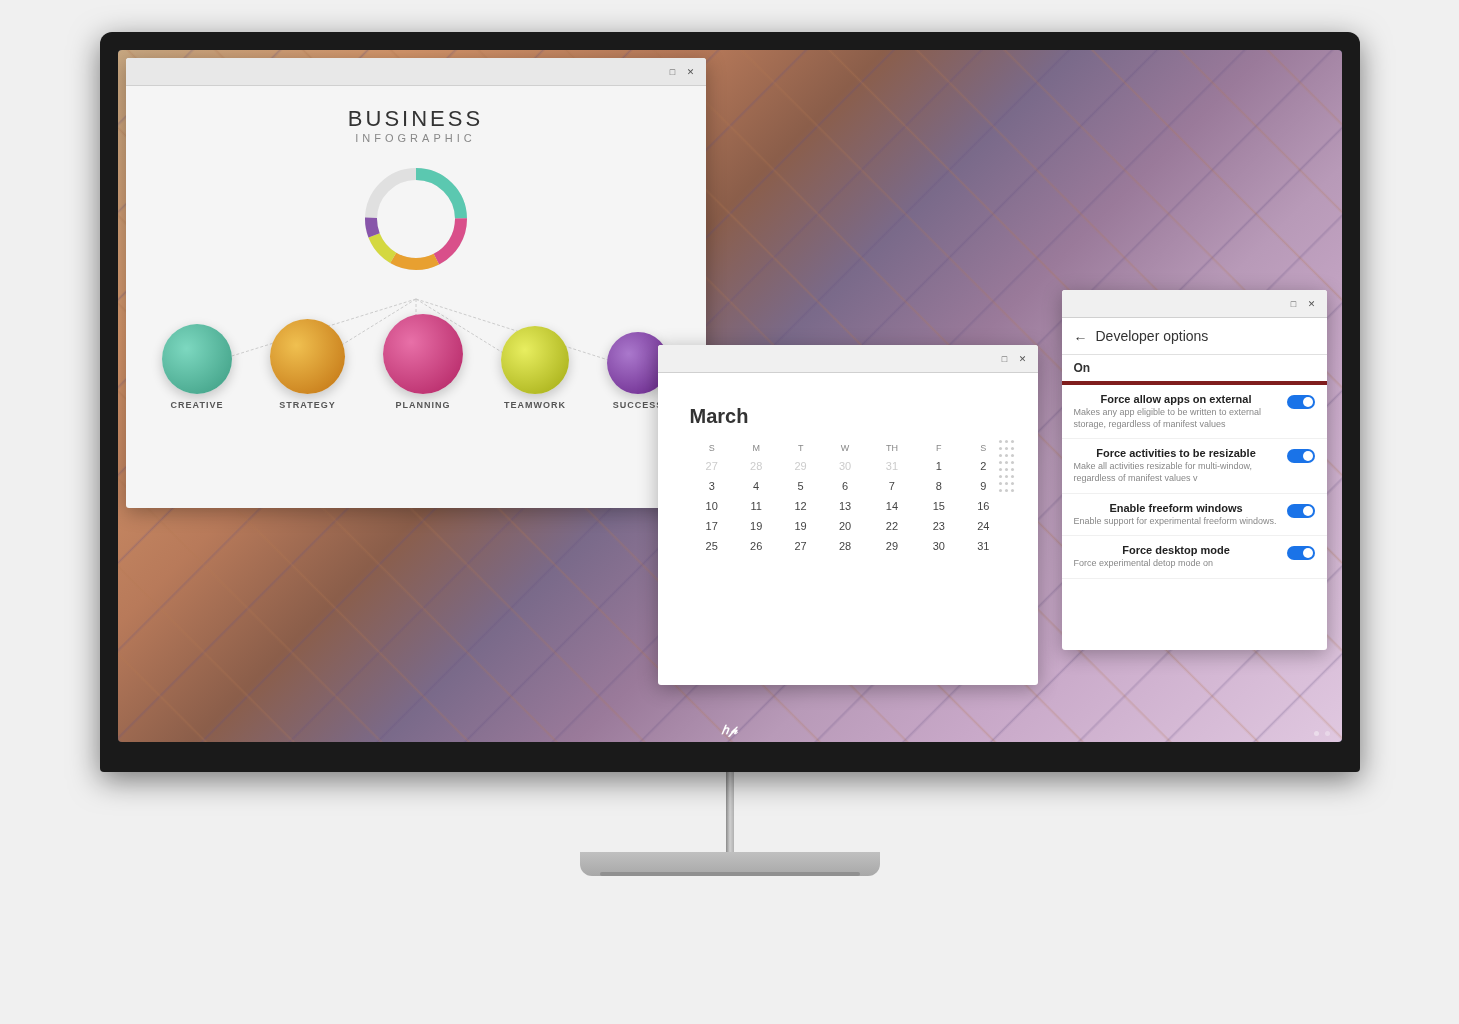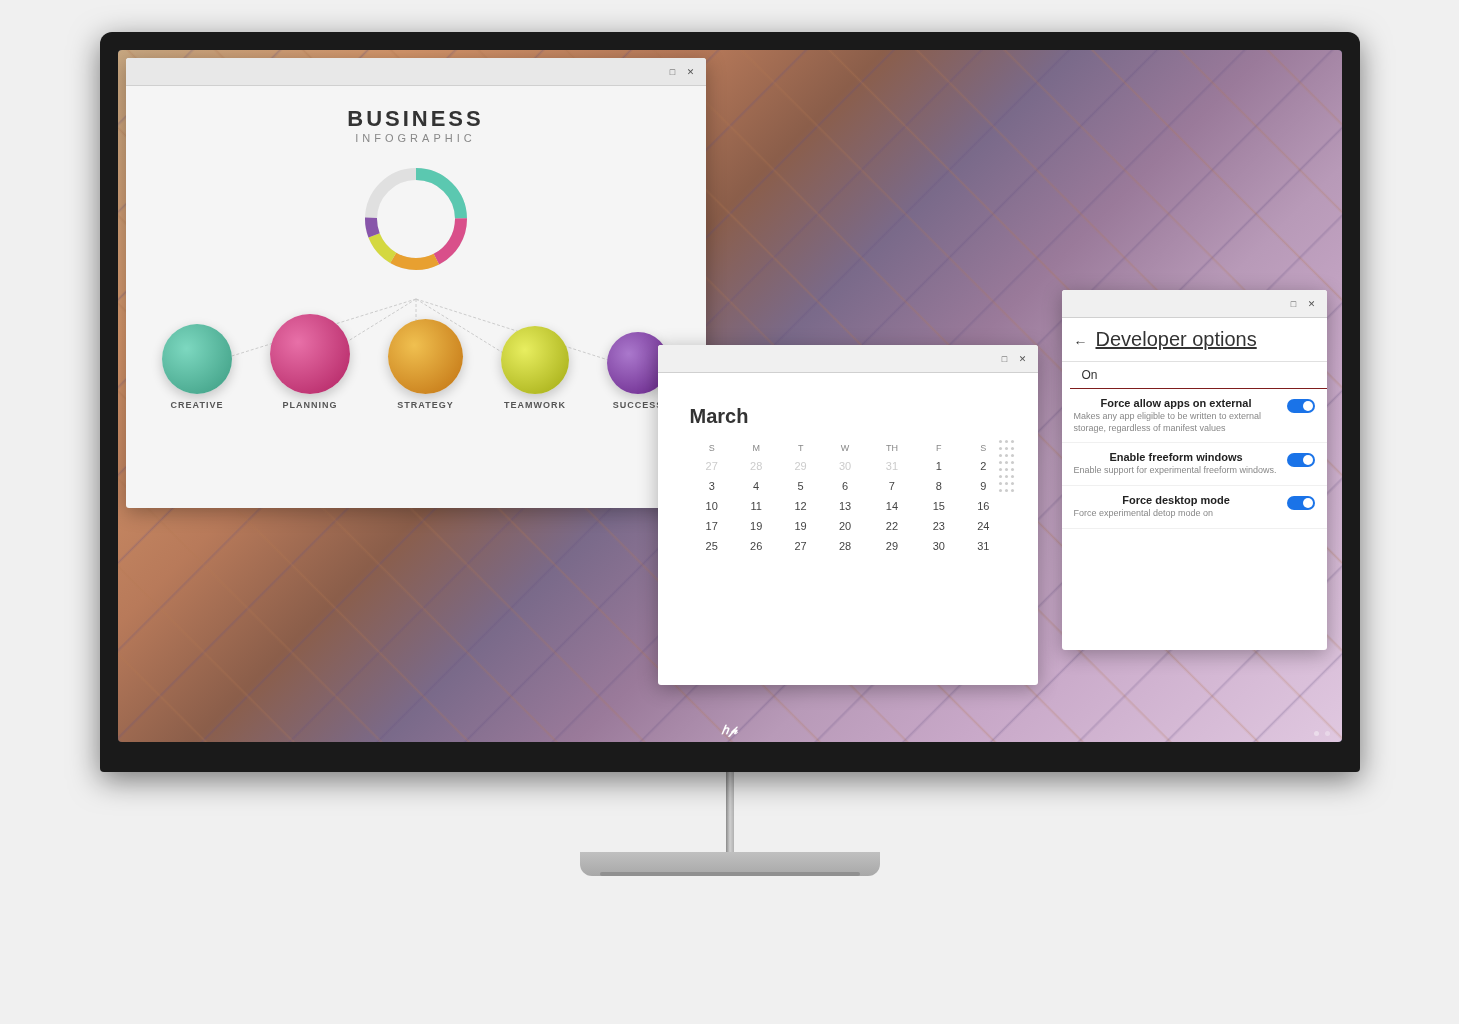--- a/index.html
+++ b/index.html
@@ -104,21 +104,21 @@
       height: calc(100% - 28px);
     }
 
     .business-title {
       text-align: center;
       margin-bottom: 10px;
     }
 
     .business-title .main {
       font-size: 22px;
-      font-weight: bold;
+      font-weight: normal;
       letter-spacing: 3px;
       color: #333;
     }
 
     .business-title .sub {
       font-size: 11px;
       letter-spacing: 4px;
       color: #888;
     }
 
@@ -267,33 +267,31 @@
       border-bottom: 1px solid #e0e0e0;
     }
 
     .dev-back-arrow {
       font-size: 14px;
       color: #333;
       cursor: pointer;
     }
 
     .dev-title {
-      font-size: 20px;
+      font-size: 14px;
       color: #333;
       font-weight: 500;
-      text-decoration: underline;
     }
 
     .dev-on {
       padding: 6px 12px;
       font-size: 12px;
       color: #333;
-      border-bottom: 1px solid #7f1d1d;
-      font-weight: normal;
-      margin-left: 8px;
+      border-bottom: 4px solid #7f1d1d;
+      font-weight: bold;
     }
 
     .dev-option {
       padding: 8px 12px;
       display: flex;
       justify-content: space-between;
       align-items: flex-start;
       border-bottom: 1px solid #f0f0f0;
     }
 
@@ -410,26 +408,26 @@
               <circle cx="260" cy="70" r="3" fill="#e8a030"></circle>
               <circle cx="365" cy="70" r="3" fill="#d4d840"></circle>
               <circle cx="465" cy="70" r="3" fill="#8855aa"></circle>
             </svg>
             <div class="bubbles-row" style="position:absolute;top:5px;left:0;width:100%;justify-content:space-around;">
               <div class="bubble-item">
                 <div class="bubble" style="width:70px;height:70px;background:radial-gradient(circle at 35% 35%, #7dd8c0, #3a9a80);"></div>
                 <span class="bubble-label">CREATIVE</span>
               </div>
               <div class="bubble-item">
+                <div class="bubble" style="width:75px;height:75px;background:radial-gradient(circle at 35% 35%, #f0c050, #c07010);"></div>
+                <span class="bubble-label">STRATEGY</span>
+              </div>
+              <div class="bubble-item">
                 <div class="bubble" style="width:80px;height:80px;background:radial-gradient(circle at 35% 35%, #e870a8, #b02060);"></div>
                 <span class="bubble-label">PLANNING</span>
-              </div>
-              <div class="bubble-item">
-                <div class="bubble" style="width:75px;height:75px;background:radial-gradient(circle at 35% 35%, #f0c050, #c07010);"></div>
-                <span class="bubble-label">STRATEGY</span>
               </div>
               <div class="bubble-item">
                 <div class="bubble" style="width:68px;height:68px;background:radial-gradient(circle at 35% 35%, #e8ee60, #a0a810);"></div>
                 <span class="bubble-label">TEAMWORK</span>
               </div>
               <div class="bubble-item">
                 <div class="bubble" style="width:62px;height:62px;background:radial-gradient(circle at 35% 35%, #aa78cc, #662288);"></div>
                 <span class="bubble-label">SUCCESS</span>
               </div>
             </div>
@@ -564,20 +562,27 @@
         <div class="dev-on">On</div>
 
         <div class="dev-option">
           <div class="dev-option-text">
             <div class="dev-option-title">Force allow apps on external</div>
             <div class="dev-option-desc">Makes any app eligible to be written to external storage, regardless of manifest values</div>
           </div>
           <div class="toggle"></div>
         </div>
 
+        <div class="dev-option">
+          <div class="dev-option-text">
+            <div class="dev-option-title">Force activities to be resizable</div>
+            <div class="dev-option-desc">Make all activities resizable for multi-window, regardless of manifest values v</div>
+          </div>
+          <div class="toggle"></div>
+        </div>
 
         <div class="dev-option">
           <div class="dev-option-text">
             <div class="dev-option-title">Enable freeform windows</div>
             <div class="dev-option-desc">Enable support for experimental freeform windows.</div>
           </div>
           <div class="toggle"></div>
         </div>
 
         <div class="dev-option">

